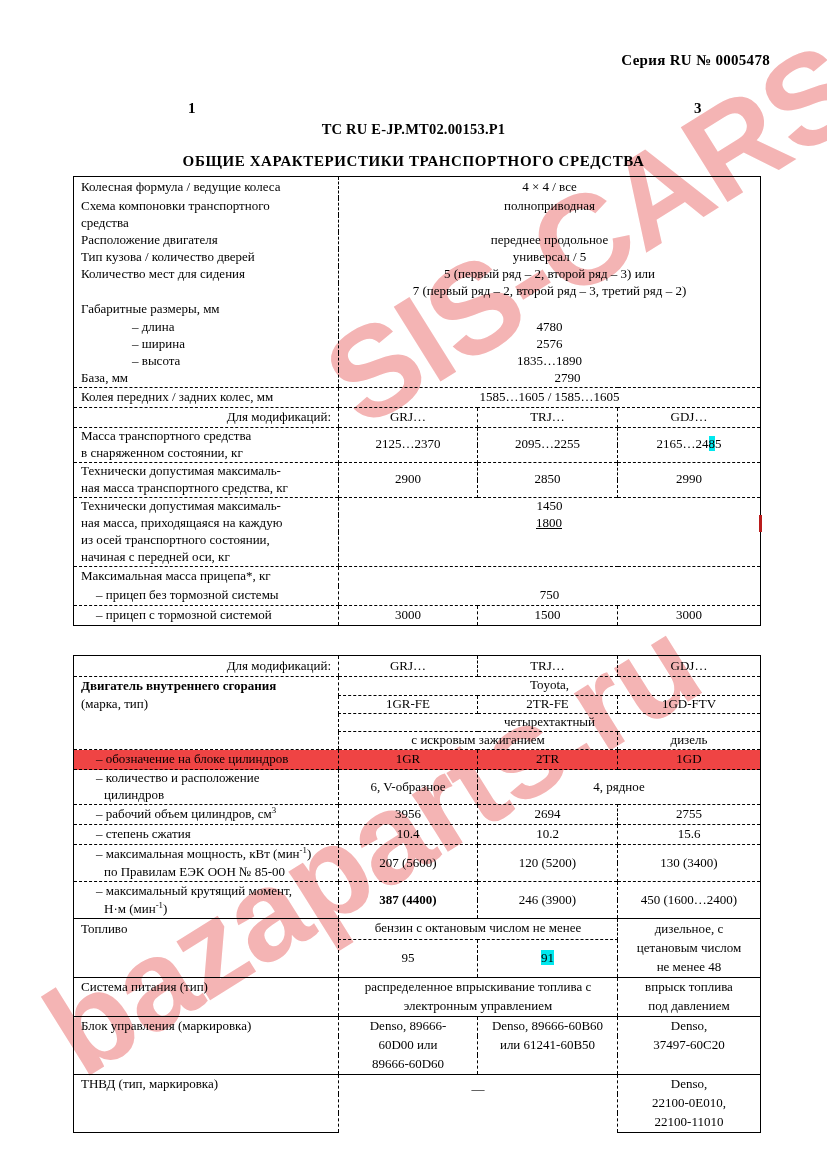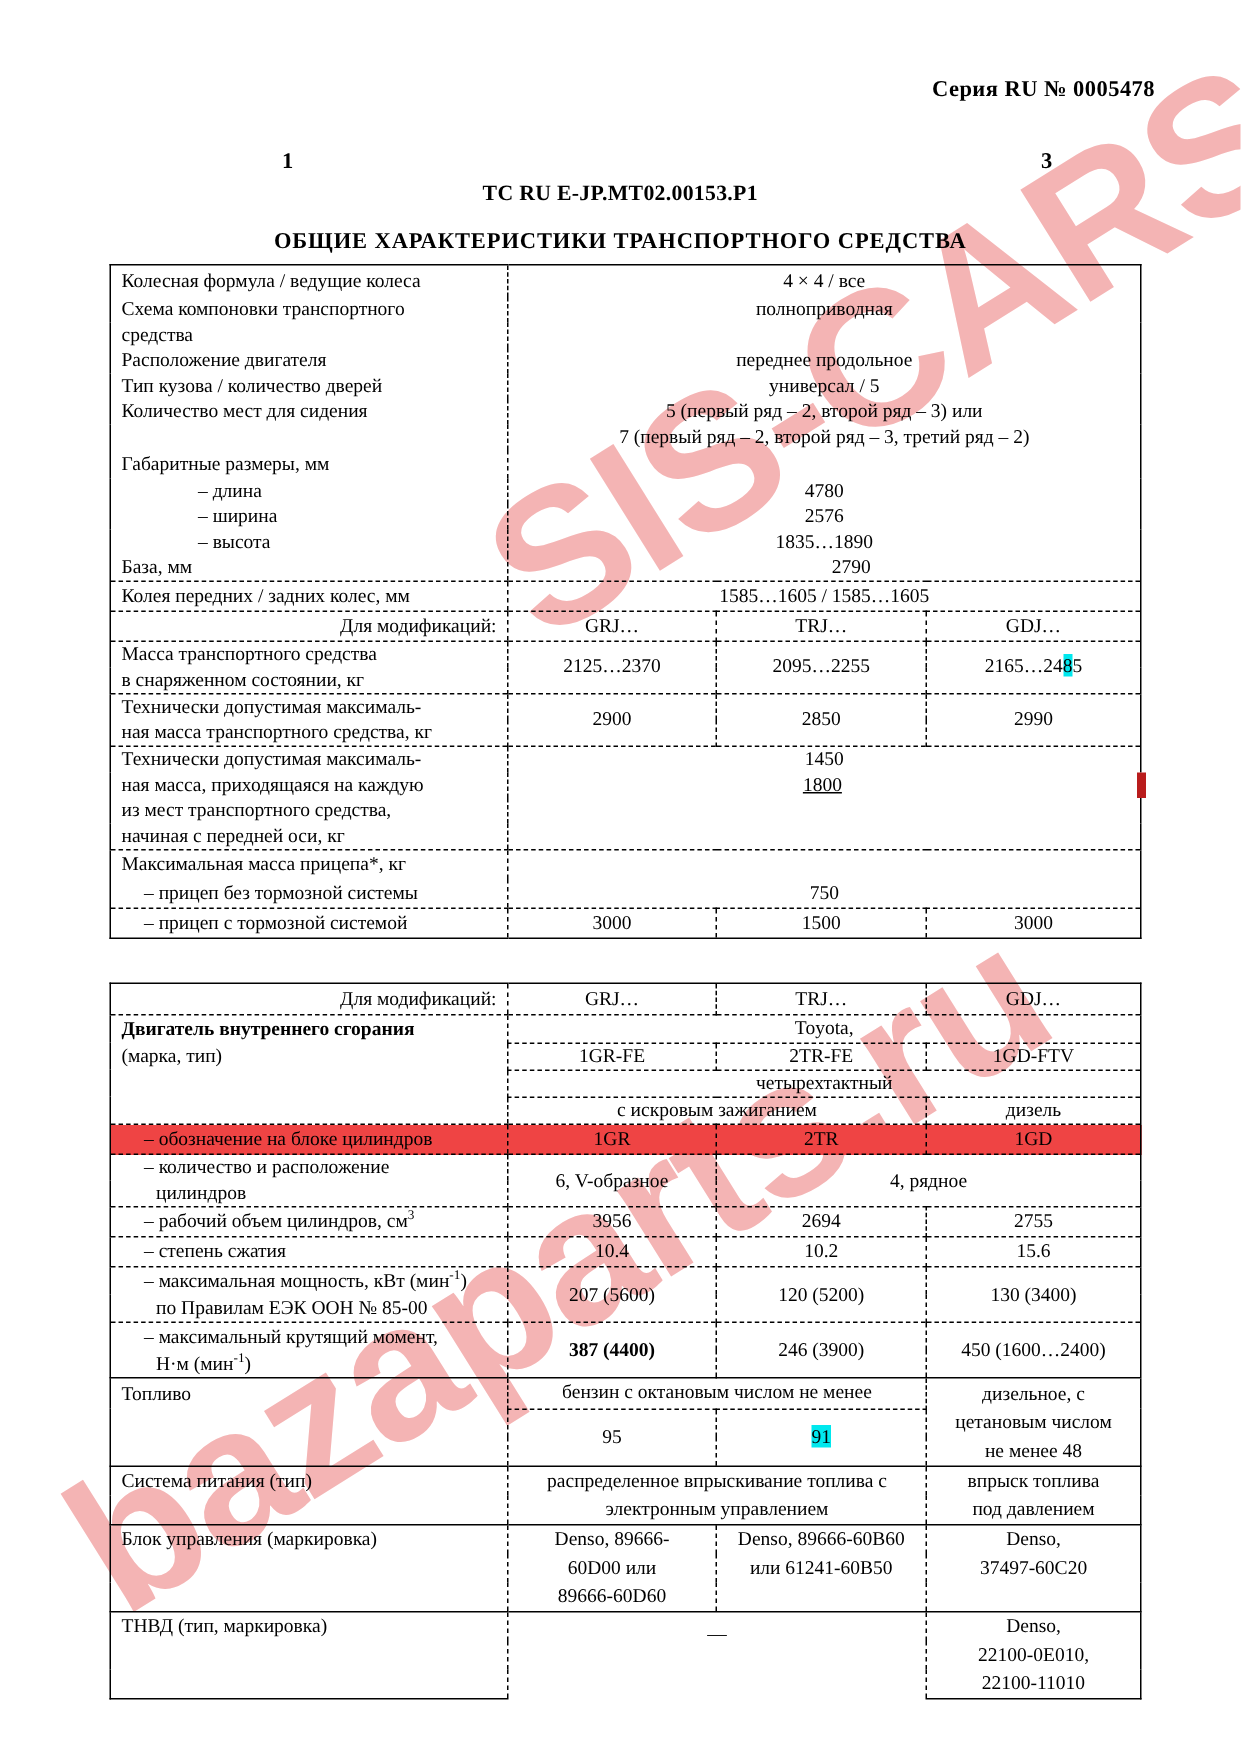--- a/index.html
+++ b/index.html
@@ -244,24 +244,24 @@
       </tr>
       <tr>
         <td class="lbl sol-l dsh-b" style="height:17px">ная масса транспортного средства, кг</td>
       </tr>
       <tr>
         <td class="lbl sol-l" style="height:17px">Технически допустимая максималь-</td>
         <td class="ctr" colspan="3" style="border-left:1px dashed #000;border-right:1px solid #000;border-top:1px dashed #000;">1450</td>
       </tr>
       <tr>
         <td class="lbl sol-l" style="height:17px">ная масса, приходящаяся на каждую</td>
-        <td class="ctr" colspan="3" style="border-left:1px dashed #000;border-right:6px solid #b91c1c;text-decoration:underline;">1800</td>
-      </tr>
-      <tr>
-        <td class="lbl sol-l" style="height:17px">из мест транспортного средства,</td>
+        <td class="ctr" colspan="3" style="border-left:1px dashed #000;border-right:3px solid #b91c1c;text-decoration:underline;">1800</td>
+      </tr>
+      <tr>
+        <td class="lbl sol-l" style="height:17px">из осей транспортного состоянии,</td>
         <td colspan="3" style="border-left:1px dashed #000;border-right:1px solid #000;"></td>
       </tr>
       <tr>
         <td class="lbl sol-l dsh-b" style="height:17px">начиная с передней оси, кг</td>
         <td class="dsh-b" colspan="3" style="border-left:1px dashed #000;border-right:1px solid #000;"></td>
       </tr>
       <tr>
         <td class="lbl sol-l" style="height:19px">Максимальная масса прицепа*, кг</td>
         <td colspan="3" style="border-left:1px dashed #000;border-right:1px solid #000;"></td>
       </tr>

